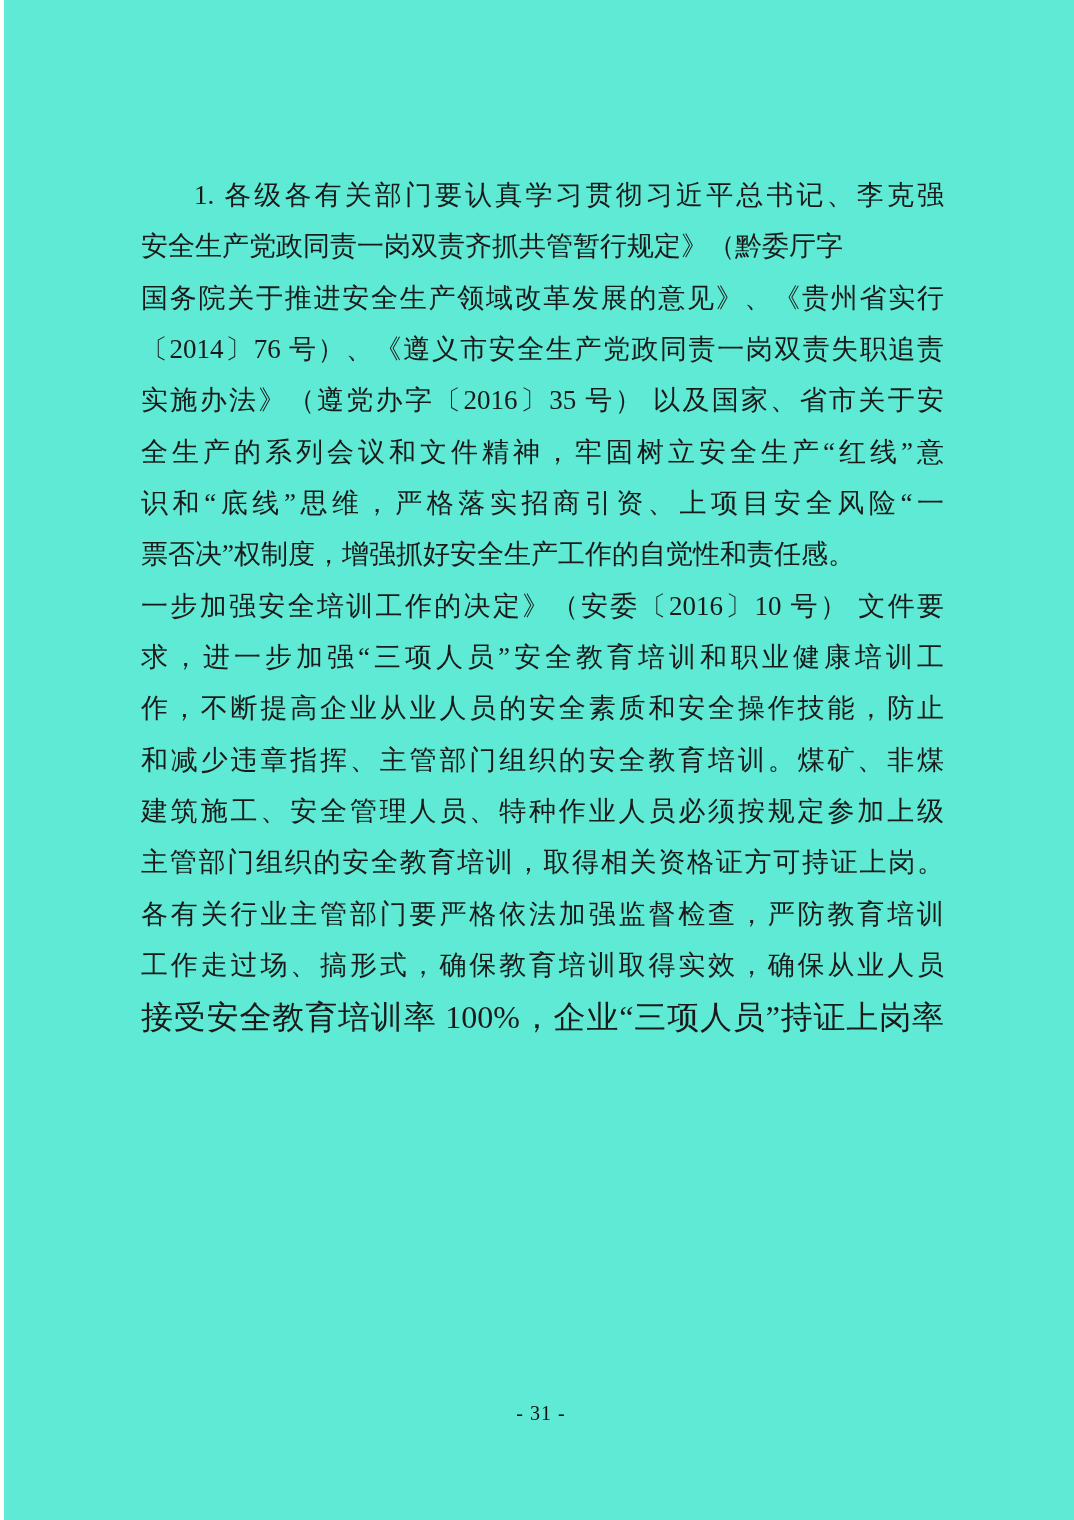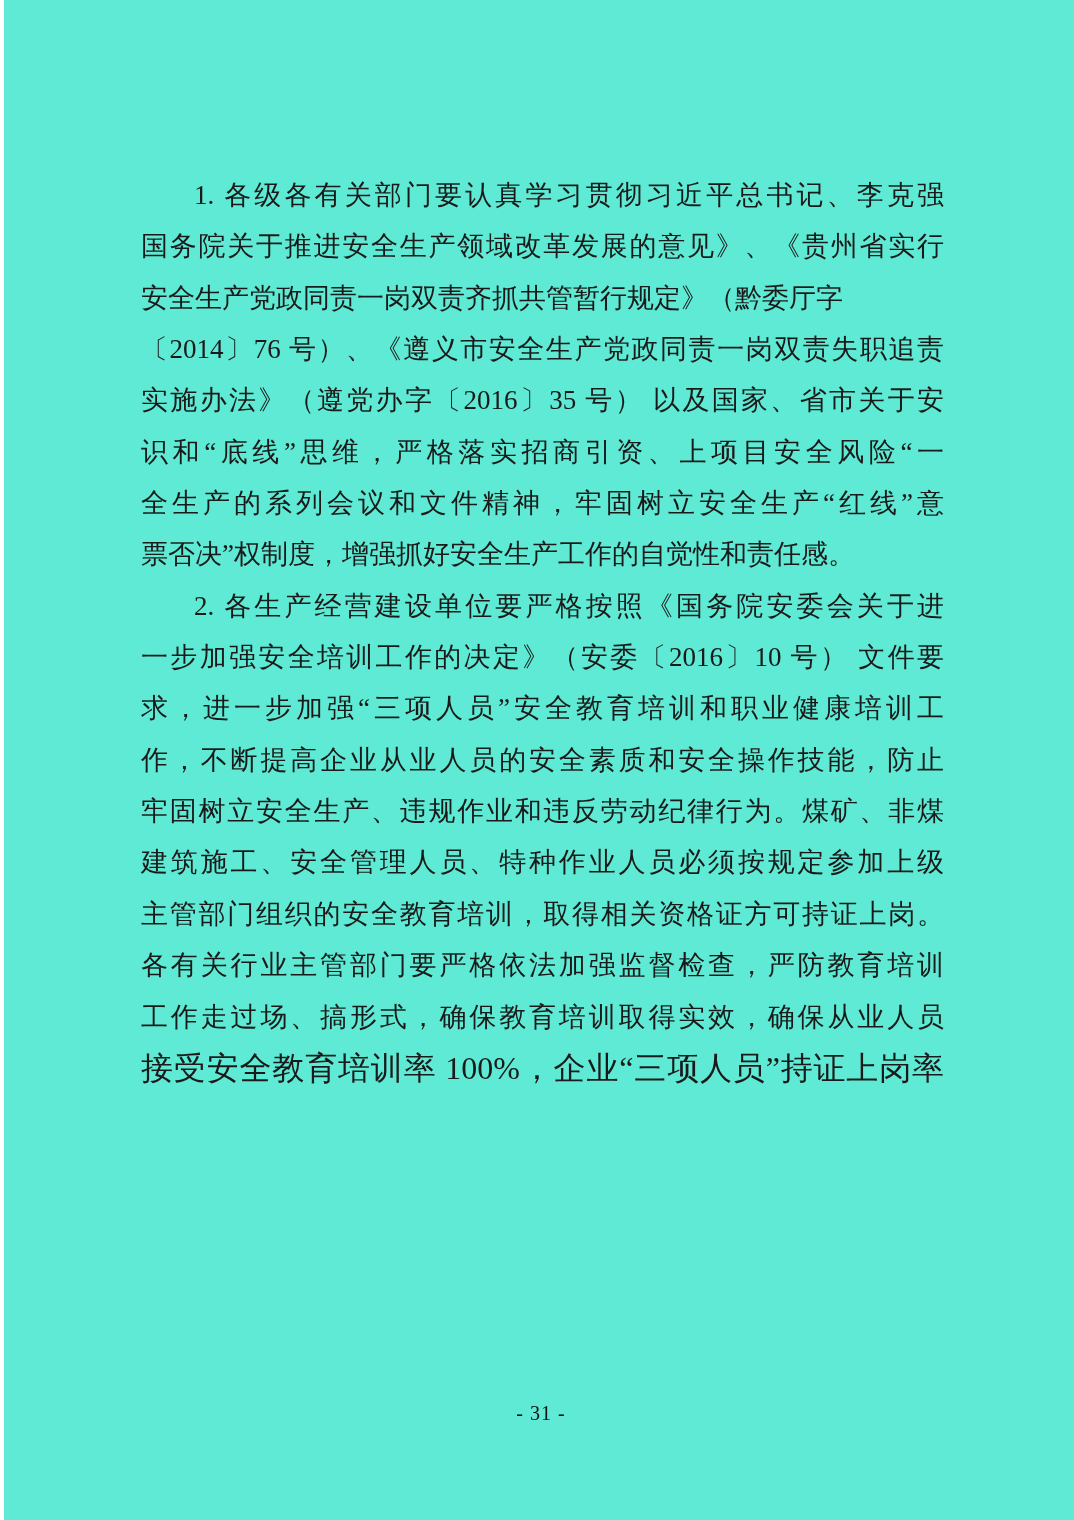--- a/index.html
+++ b/index.html
@@ -47,35 +47,34 @@
   }
 </style>
 </head>
 <body>
 
 <div class="page">
   <main class="content">
 
     <section>
       <div class="line indent">1. 各级各有关部门要认真学习贯彻习近平总书记、李克强</div>
+      <div class="line natural">安全生产党政同责一岗双责齐抓共管暂行规定》（黔委厅字</div>
       <div class="line">国务院关于推进安全生产领域改革发展的意见》、《贵州省实行</div>
-      <div class="line natural">安全生产党政同责一岗双责齐抓共管暂行规定》（黔委厅字</div>
       <div class="line">〔2014〕76 号）、《遵义市安全生产党政同责一岗双责失职追责</div>
       <div class="line">实施办法》（遵党办字〔2016〕35 号） 以及国家、省市关于安</div>
+      <div class="line">全生产的系列会议和文件精神，牢固树立安全生产“红线”意</div>
       <div class="line">识和“底线”思维，严格落实招商引资、上项目安全风险“一</div>
-      <div class="line">全生产的系列会议和文件精神，牢固树立安全生产“红线”意</div>
       <div class="line natural">票否决”权制度，增强抓好安全生产工作的自觉性和责任感。</div>
     </section>
 
     <section>
-      <div class="line indent">2. 各生产经营建设单位要严格按照《国务院安委会关于进</div>
       <div class="line">一步加强安全培训工作的决定》（安委〔2016〕10 号） 文件要</div>
       <div class="line">求，进一步加强“三项人员”安全教育培训和职业健康培训工</div>
       <div class="line">作，不断提高企业从业人员的安全素质和安全操作技能，防止</div>
-      <div class="line">牢固树立安全生产、违规作业和违反劳动纪律行为。煤矿、非煤</div>
+      <div class="line">和减少违章指挥、主管部门组织的安全教育培训。煤矿、非煤</div>
       <div class="line">建筑施工、安全管理人员、特种作业人员必须按规定参加上级</div>
       <div class="line">主管部门组织的安全教育培训，取得相关资格证方可持证上岗。</div>
       <div class="line">各有关行业主管部门要严格依法加强监督检查，严防教育培训</div>
       <div class="line">工作走过场、搞形式，确保教育培训取得实效，确保从业人员</div>
       <div class="line tight">接受安全教育培训率 100%，企业“三项人员”持证上岗率 100%。</div>
     </section>
 
   </main>
 
   <footer class="page-number">- 31 -</footer>

